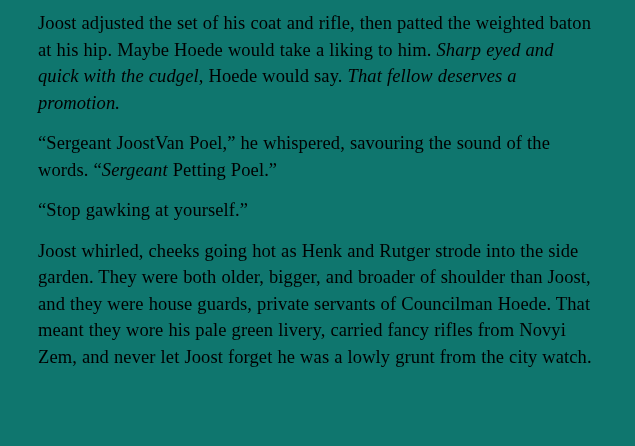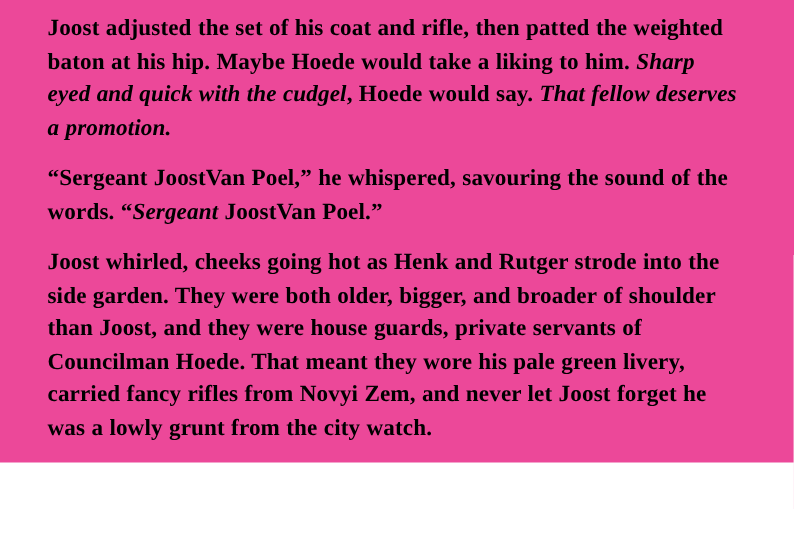--- a/index.html
+++ b/index.html
@@ -10,39 +10,39 @@
   body {
     width: 635px;
     height: 446px;
     overflow: hidden;
     font-family: "Liberation Serif", serif;
     color: #000000;
   }
   .page {
     box-sizing: border-box;
     width: 635px;
-    height: 370px;
+    height: 446px;
     padding: 10px 40px 0 38px;
-    background: #ec4899;
-    font-weight: bold;
+    background: #0f766e;
   }
   .para {
     margin: 0 0 14px 0;
     font-size: 18.5px;
     line-height: 26.5px;
     text-align: left;
     letter-spacing: 0.1px;
     word-spacing: 0.3px;
   }
   .it {
     font-style: italic;
   }
 </style>
 </head>
 <body>
 
 <div class="page">
   <div id="body-text">
       <p class="para"><span>Joost adjusted the set of his coat and rifle, then patted the weighted baton at his hip. Maybe Hoede would take a liking to him. </span><span class="it">Sharp eyed and quick with the cudgel</span><span>, Hoede would say. </span><span class="it">That fellow deserves a promotion.</span></p>
-      <p class="para"><span>“Sergeant JoostVan Poel,” he whispered, savouring the sound of the words. “</span><span class="it">Sergeant</span><span> JoostVan Poel.”</span></p>
+      <p class="para"><span>“Sergeant JoostVan Poel,” he whispered, savouring the sound of the words. “</span><span class="it">Sergeant</span><span> Petting Poel.”</span></p>
+      <p class="para"><span>“Stop gawking at yourself.”</span></p>
       <p class="para"><span>Joost whirled, cheeks going hot as Henk and Rutger strode into the side garden. They were both older, bigger, and broader of shoulder than Joost, and they were house guards, private servants of Councilman Hoede. That meant they wore his pale green livery, carried fancy rifles from Novyi Zem, and never let Joost forget he was a lowly grunt from the city watch.</span></p>
     </div>
 </div>
 
 </body></html>

